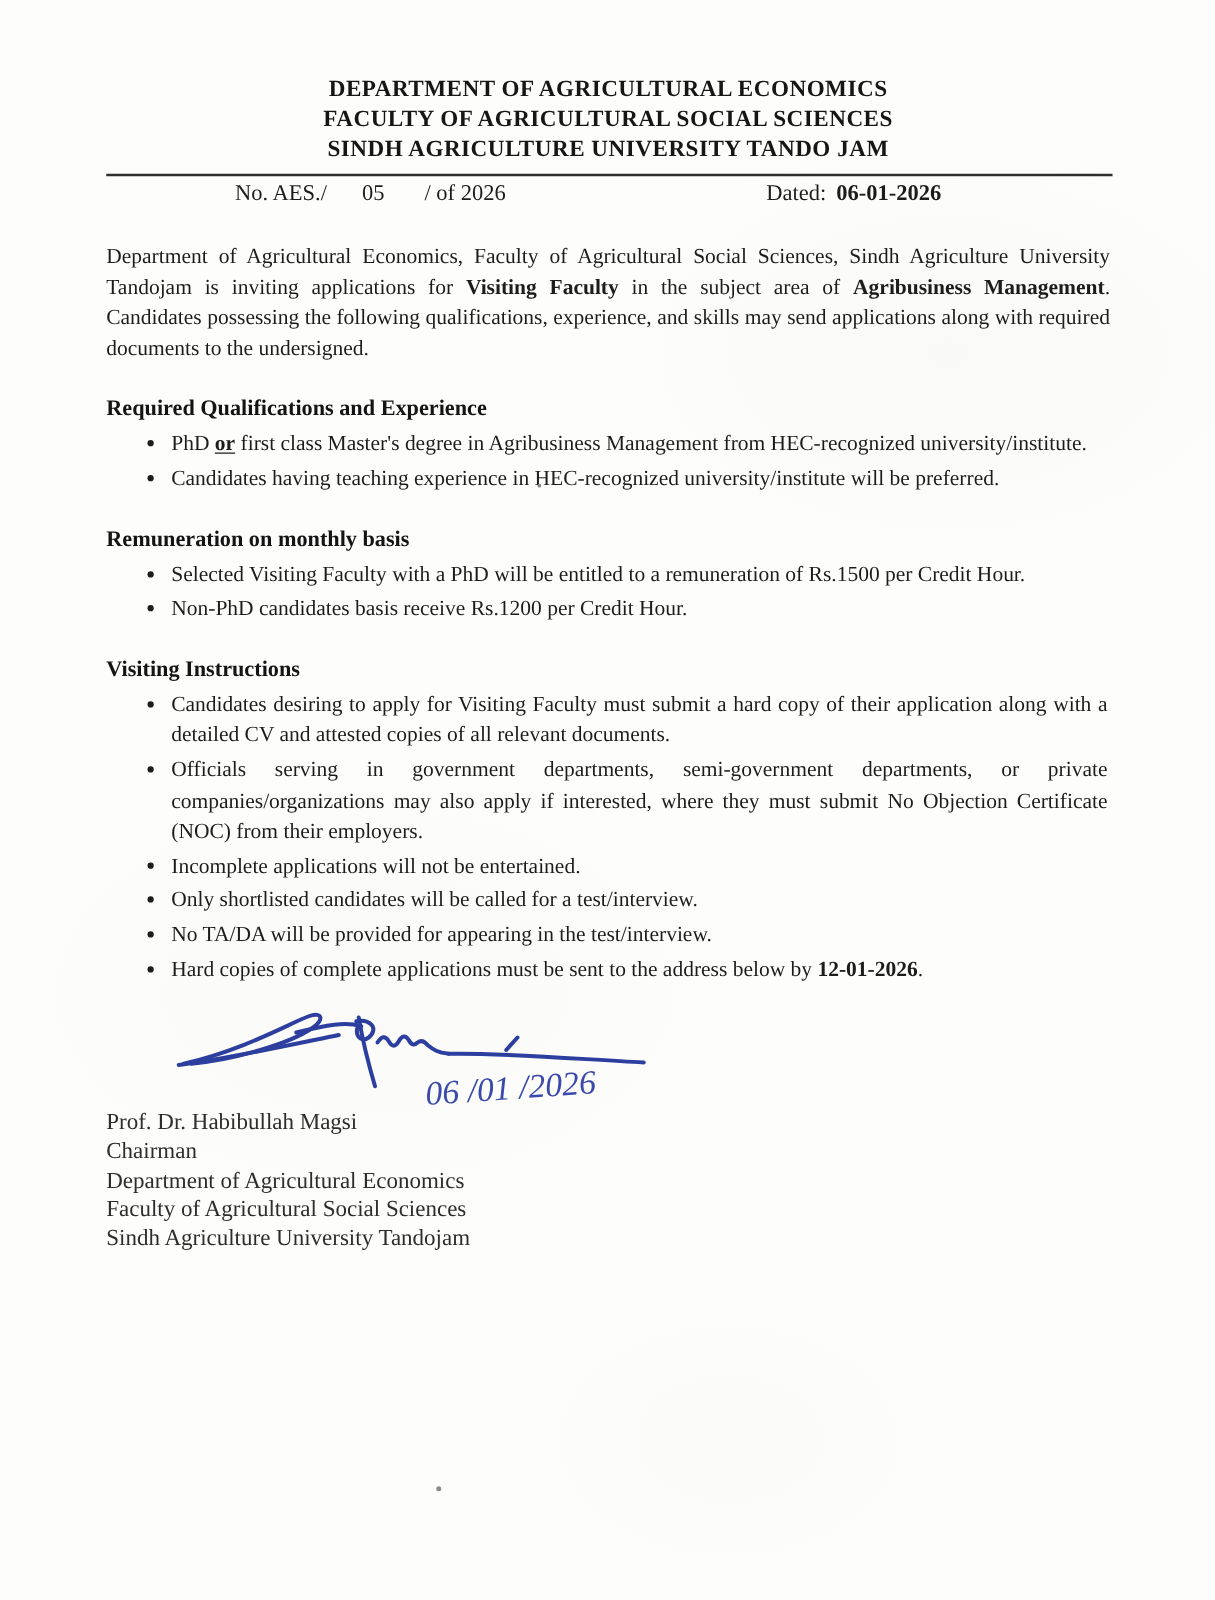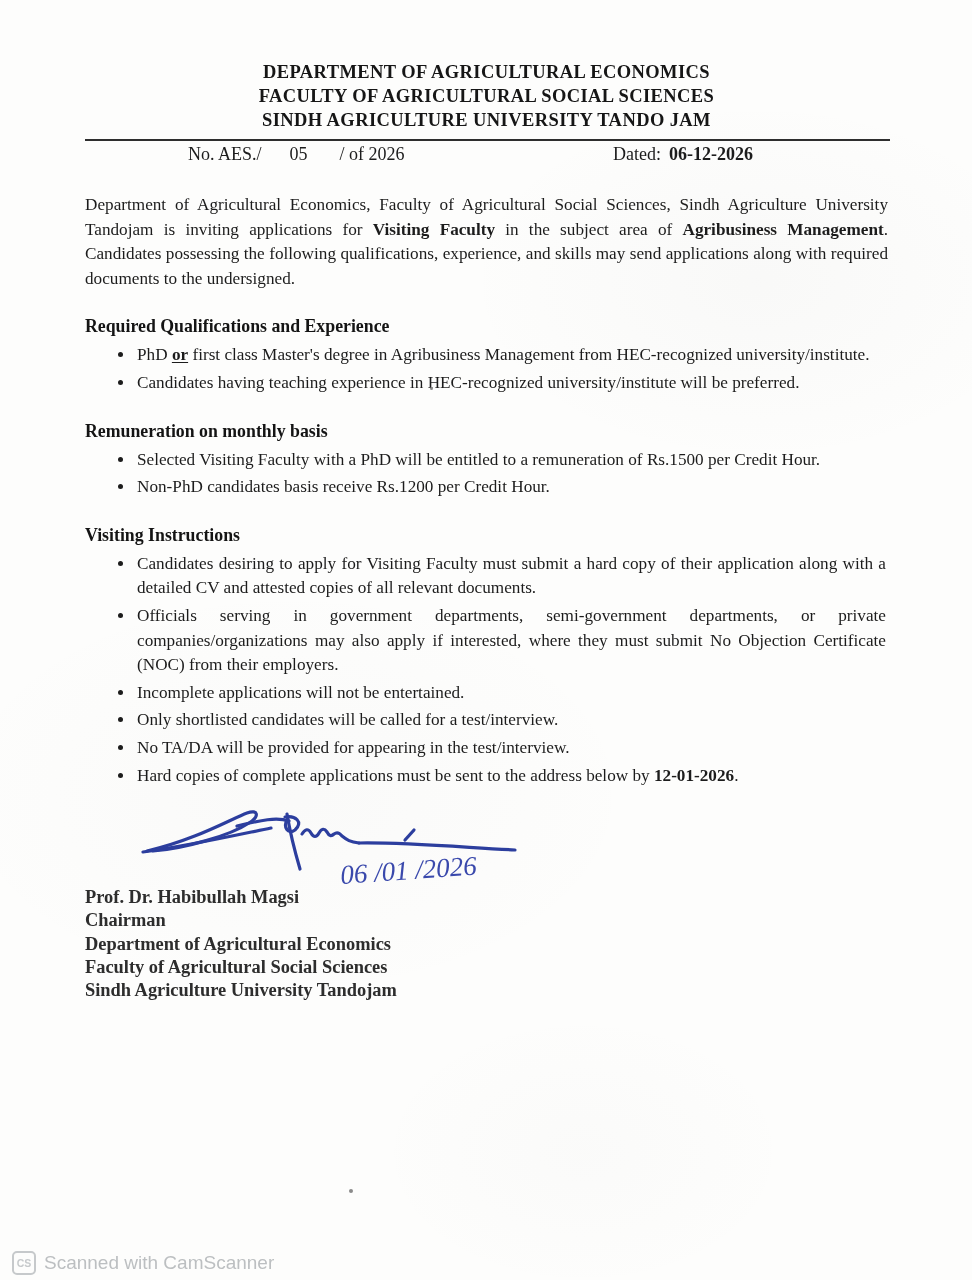--- a/index.html
+++ b/index.html
@@ -27,21 +27,21 @@
   .doc-title .tspan{text-decoration:underline;text-underline-offset:3.5px;text-decoration-thickness:2px;}
   .intro{margin-top:25px;font-size:17.2px;line-height:24.6px;text-align:justify;}
   .section{margin-top:23px;}
   .section-heading{font-size:17.8px;font-weight:bold;line-height:25px;color:#141414;}
   ul.bullets{margin:4px 2px 0 0;padding:0 0 0 50px;list-style:disc outside;}
   ul.bullets li{font-size:17.2px;line-height:24.6px;text-align:justify;margin-bottom:3px;padding-left:2px;}
   .b{font-weight:bold;}
   .u{text-decoration:underline;text-underline-offset:2px;}
   .sig-area{position:relative;height:78px;margin-top:20px;}
   .sig-svg{position:absolute;left:52px;top:-2px;overflow:visible;}
-  .sig-block{margin-top:0;font-size:18.4px;line-height:23.3px;color:#2d2d2d;font-weight:bold;}
+  .sig-block{margin-top:0;font-size:18.4px;line-height:23.3px;color:#2d2d2d;}
   .speck{position:absolute;background:#8a8a8a;border-radius:50%;}
   .speck1{left:430px;top:387px;width:3px;height:3px;}
   .speck2{left:349px;top:1189px;width:4px;height:4px;}
   .camscanner{
     position:absolute;left:12px;bottom:5px;
     display:flex;align-items:center;gap:8px;
     font-family:"Liberation Sans", sans-serif;
     font-size:19px;color:#bcbfc1;
   }
   .cs-icon{
@@ -62,21 +62,21 @@
       <div>SINDH AGRICULTURE UNIVERSITY TANDO JAM</div>
     </div>
 
     <hr class="rule">
 
     <div class="ref-row">
       <span class="ref-left">
         <span>No. AES./</span><span class="ref-no-value">05</span><span>/ of 2026</span>
       </span>
       <span class="ref-dated">
-        <span>Dated:</span><span class="ref-dated-value">06-12-2026</span>
+        <span>Dated:</span><span class="ref-dated-value">06-01-2026</span>
       </span>
     </div>
 
 
     <p class="intro"><span>Department of Agricultural Economics, Faculty of Agricultural Social Sciences, Sindh Agriculture University Tandojam is inviting applications for </span><span class="b">Visiting Faculty</span><span> in the subject area of </span><span class="b">Agribusiness Management</span><span>. Candidates possessing the following qualifications, experience, and skills may send applications along with required documents to the undersigned.</span></p>
 
     <div class="section">
       <div class="section-heading">Required Qualifications and Experience</div>
       <ul class="bullets">
         <li><span>PhD </span><span class="b u">or</span><span> first class Master's degree in Agribusiness Management from HEC-recognized university/institute.</span></li>
@@ -126,17 +126,13 @@
       <div>Department of Agricultural Economics</div>
       <div>Faculty of Agricultural Social Sciences</div>
       <div>Sindh Agriculture University Tandojam</div>
     </div>
 
   </div>
 
   <div class="speck speck1"></div>
   <div class="speck speck2"></div>
 
-  <div class="camscanner">
-    <span class="cs-icon">CS</span>
-    <span>Scanned with CamScanner</span>
-  </div>
 </div>
 
 </body></html>

